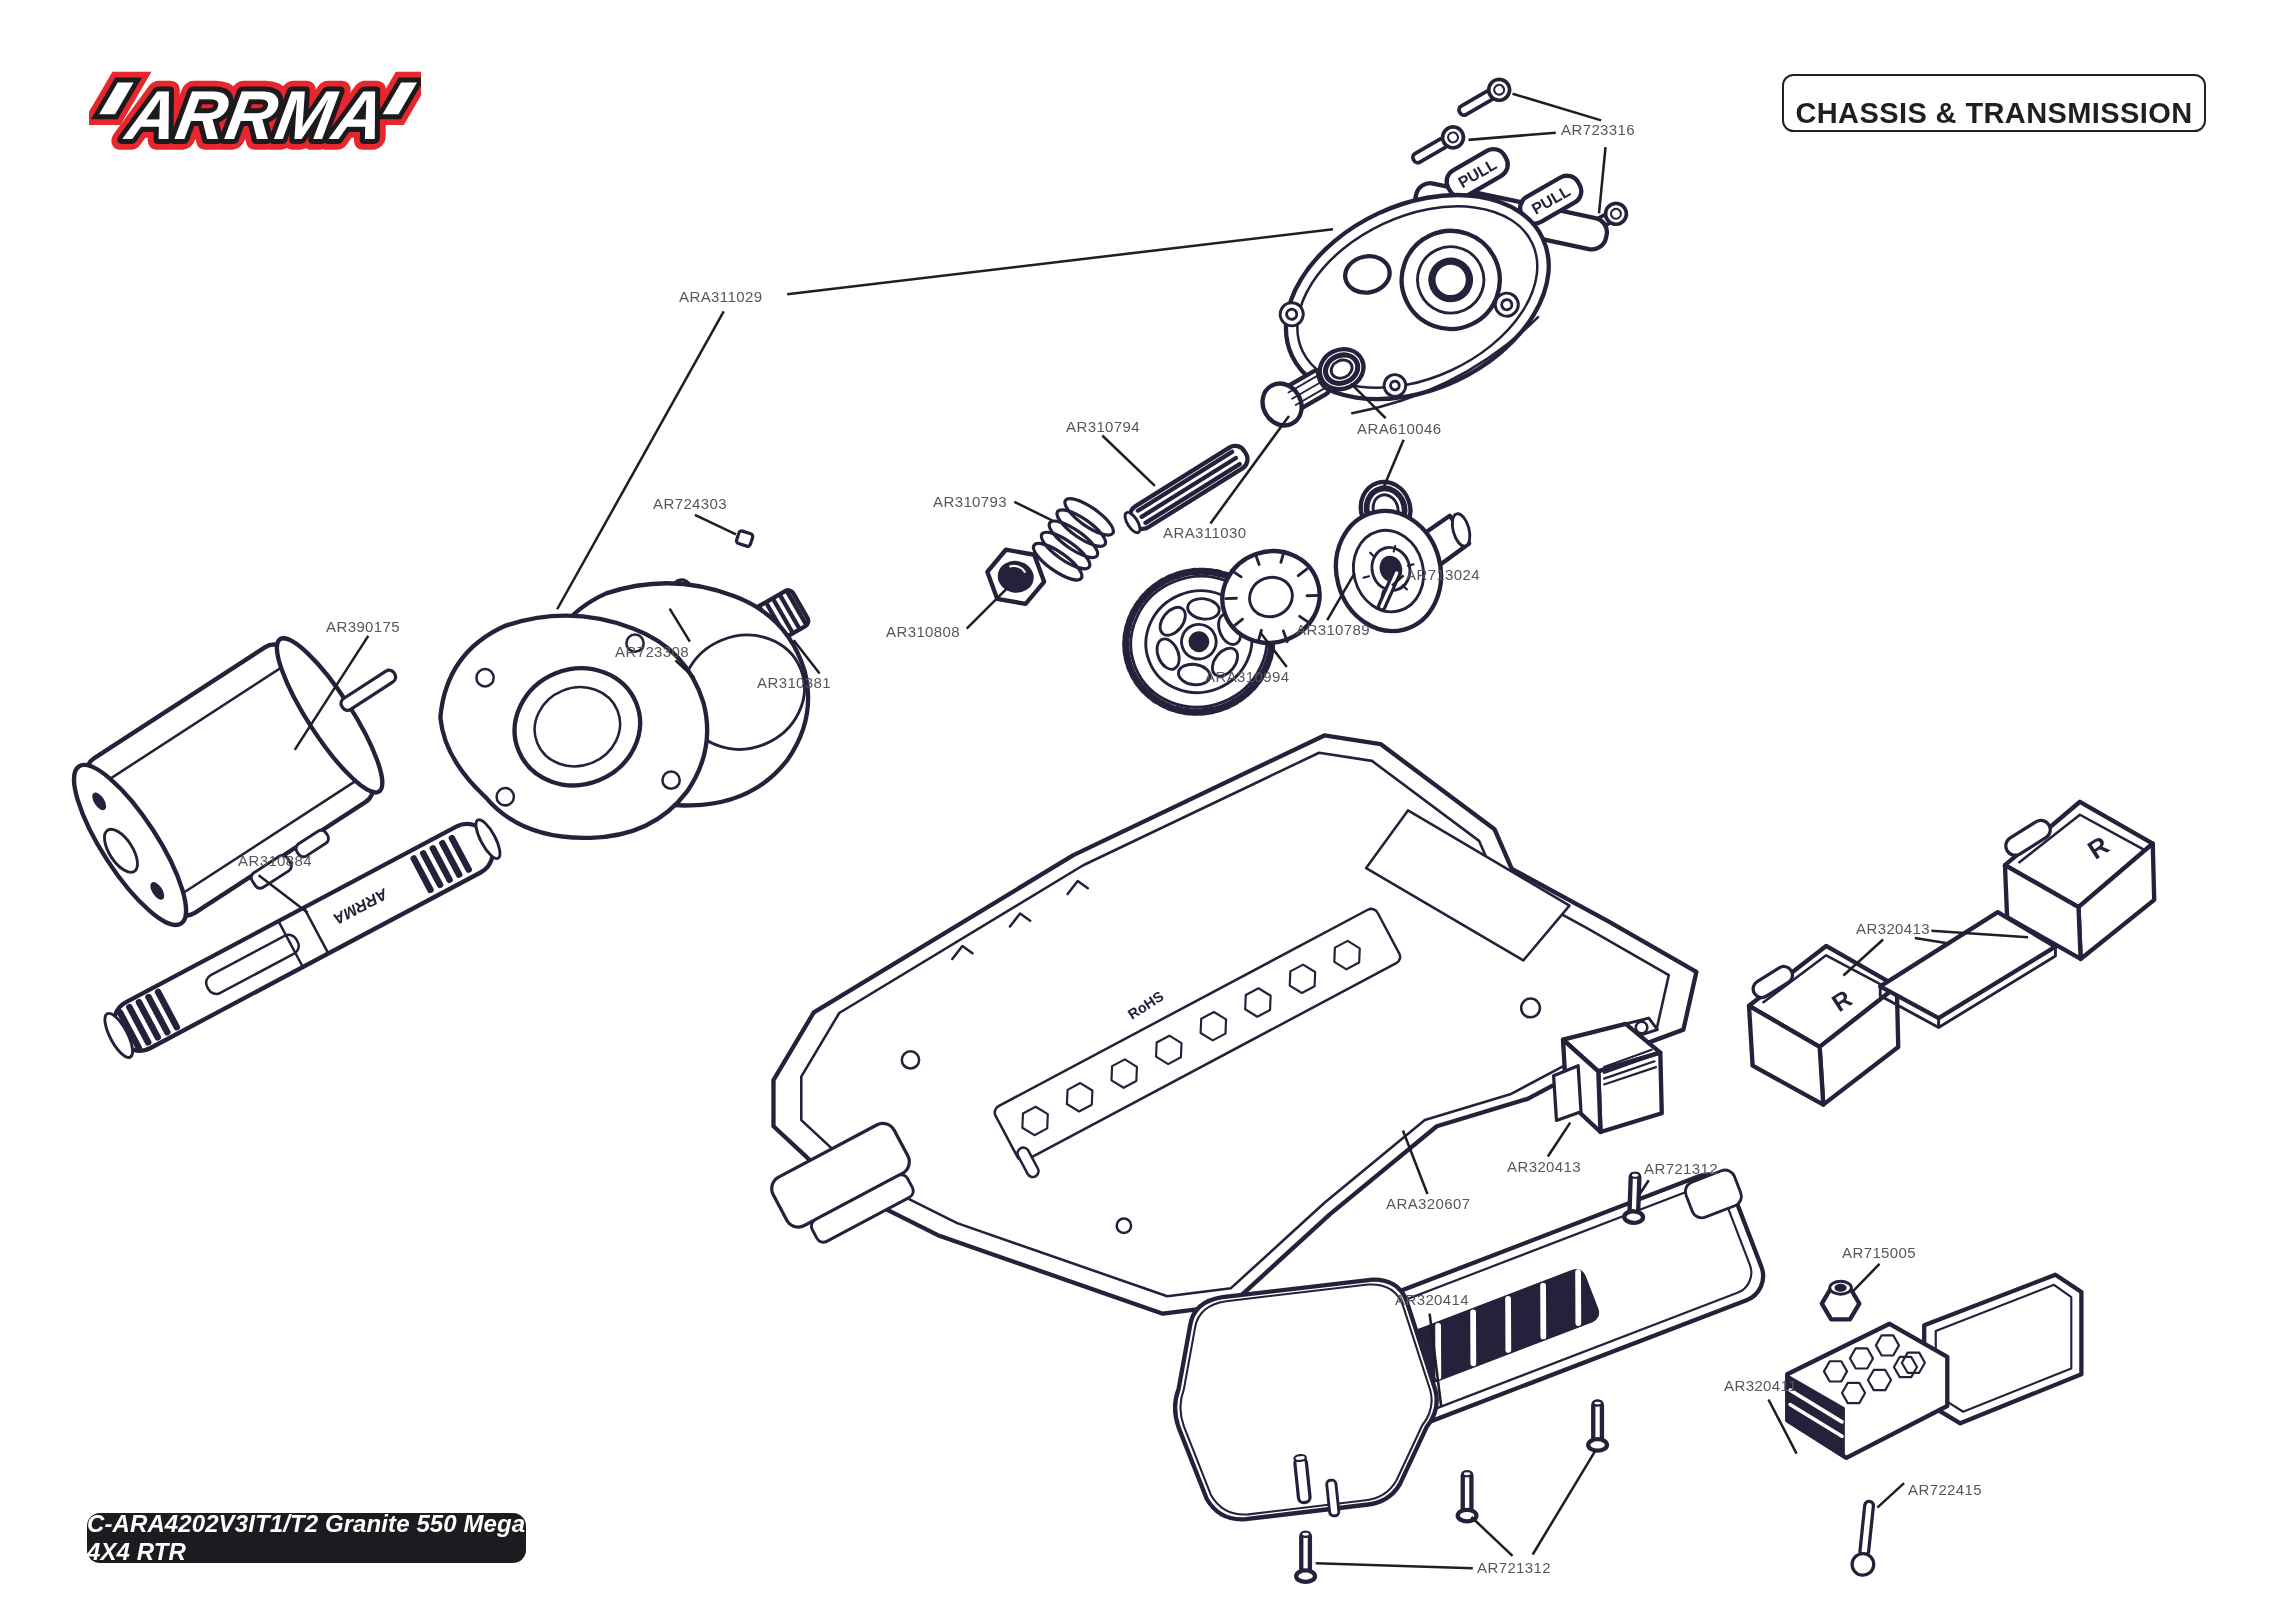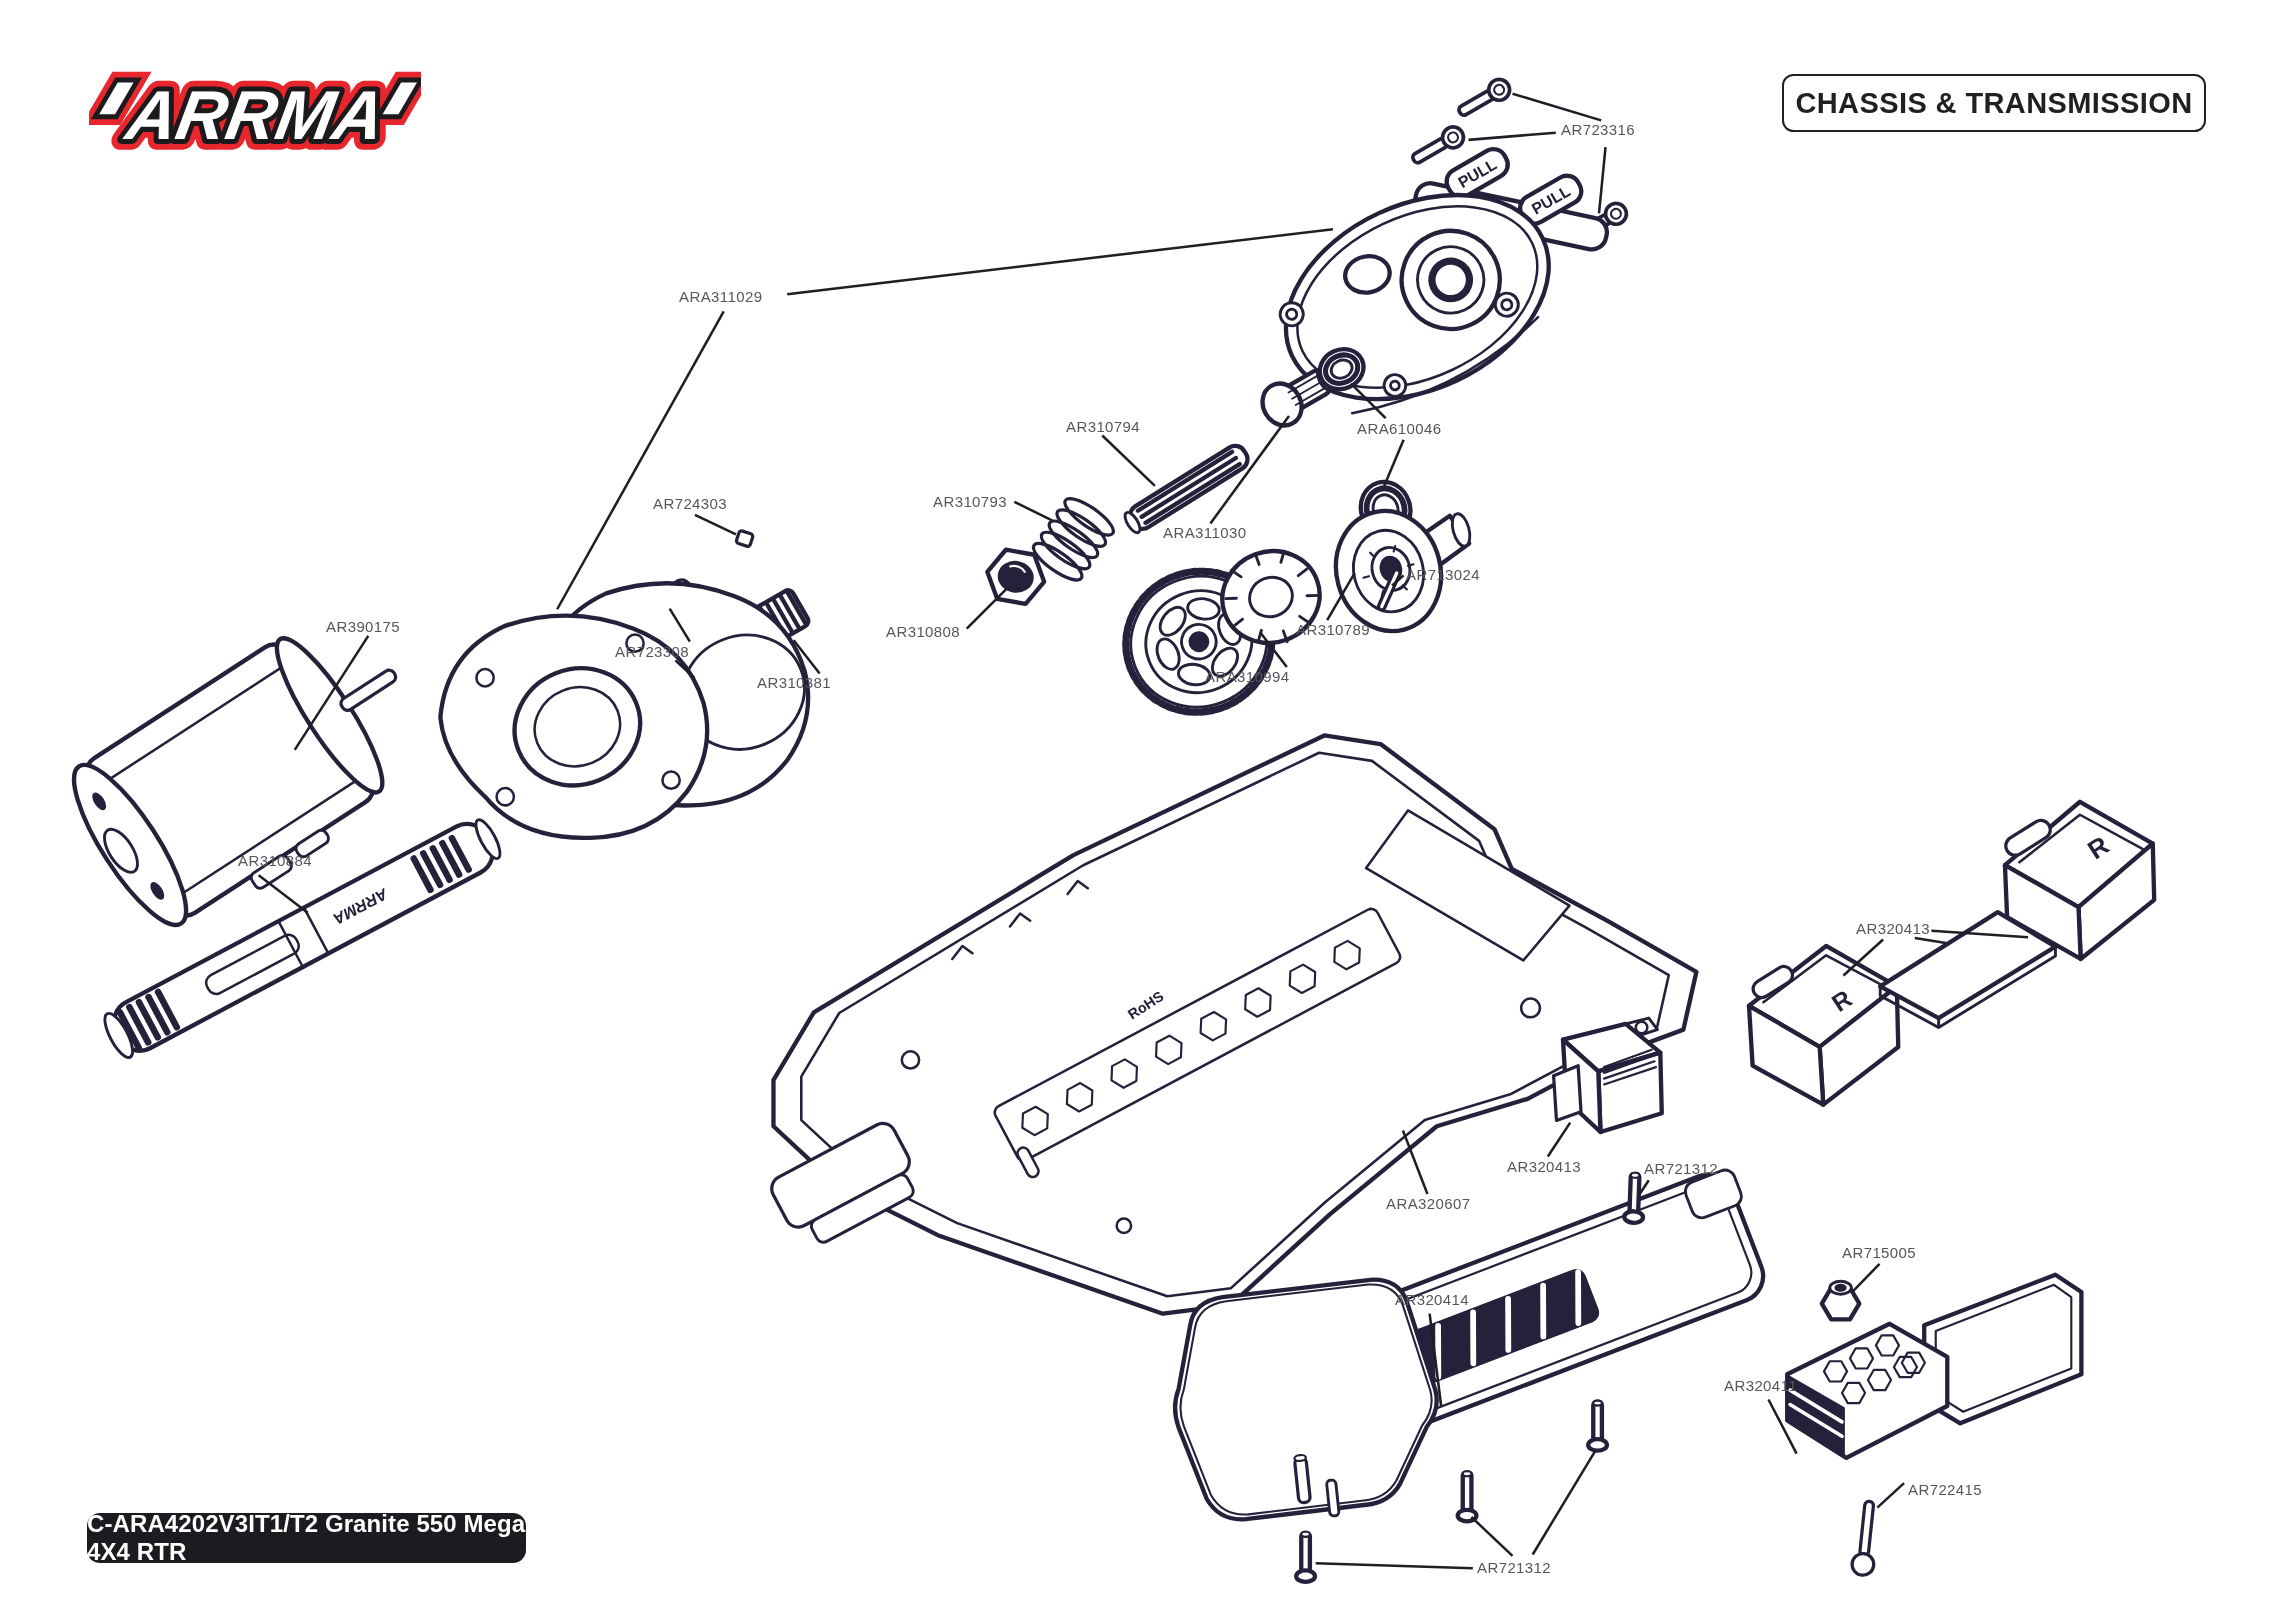--- a/index.html
+++ b/index.html
@@ -2,25 +2,25 @@
 <html style="font-size:11.5px"><head>
 <meta charset="utf-8">
 <style>
   html,body{margin:0;padding:0;background:#ffffff;}
   .page{position:relative;width:2273px;height:1623px;background:#fff;overflow:hidden;
         font-family:"Liberation Sans",sans-serif;}
   .art{position:absolute;left:0;top:0;}
   .plabel{position:absolute;font-size:15px;color:#56575b;white-space:nowrap;letter-spacing:0.4px;}
   .logo{position:absolute;left:89px;top:71px;width:332px;height:82px;}
   .title-box{position:absolute;left:1782px;top:74px;width:424px;height:58px;
-             border:2.9px solid #231f20;border-radius:11.5px;display:flex;align-items:center;justify-content:center;
+             border:2.9px solid #231f20;border-radius:11.5px;display:flex;align-items:flex-end;justify-content:center;
              font-size:29px;font-weight:bold;color:#231f20;letter-spacing:0.4px;box-sizing:border-box;background:#fff;}
   .footer-badge{position:absolute;left:87px;top:1513px;width:439px;height:50px;background:#1d1b20;
              border-radius:13px;display:flex;align-items:center;justify-content:center;
-             color:#ffffff;font-size:24px;font-weight:bold;letter-spacing:0.1px;}
+             color:#ffffff;font-size:24px;font-weight:bold;letter-spacing:0.1px;font-style:italic;}
   svg text.mark{font-family:"Liberation Sans",sans-serif;font-weight:bold;fill:#24213a;stroke:none;}
   svg .logo-l1{stroke:#e8262d;stroke-width:30;fill:#e8262d;}
   svg .logo-l2{stroke:#1d1a1e;stroke-width:14;fill:#1d1a1e;}
   svg .logo-l3{stroke:none;fill:#ffffff;}
   svg text.logotxt{font-family:"Liberation Sans",sans-serif;font-weight:bold;font-style:italic;
                    font-size:96px;text-anchor:middle;paint-order:stroke fill;stroke-linejoin:round;}
 </style>
 </head>
 <body>
 

